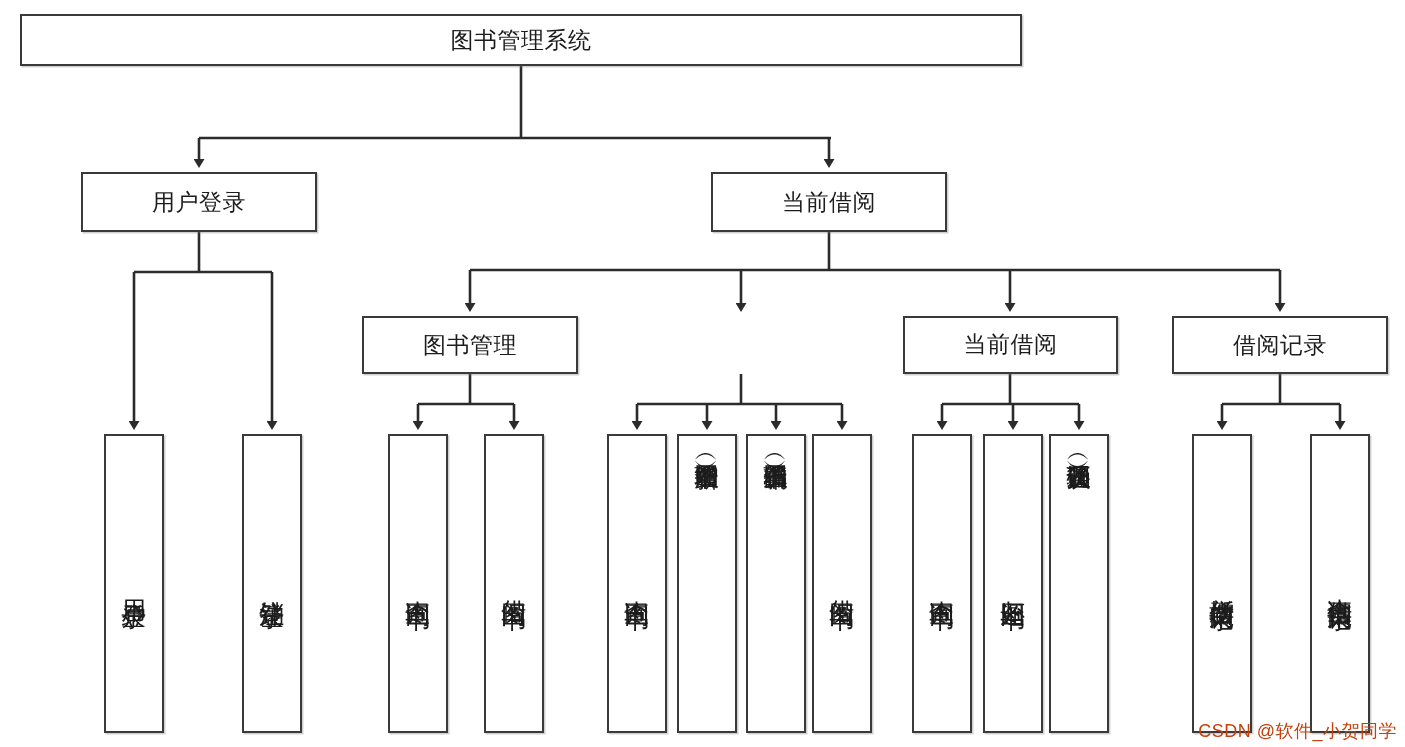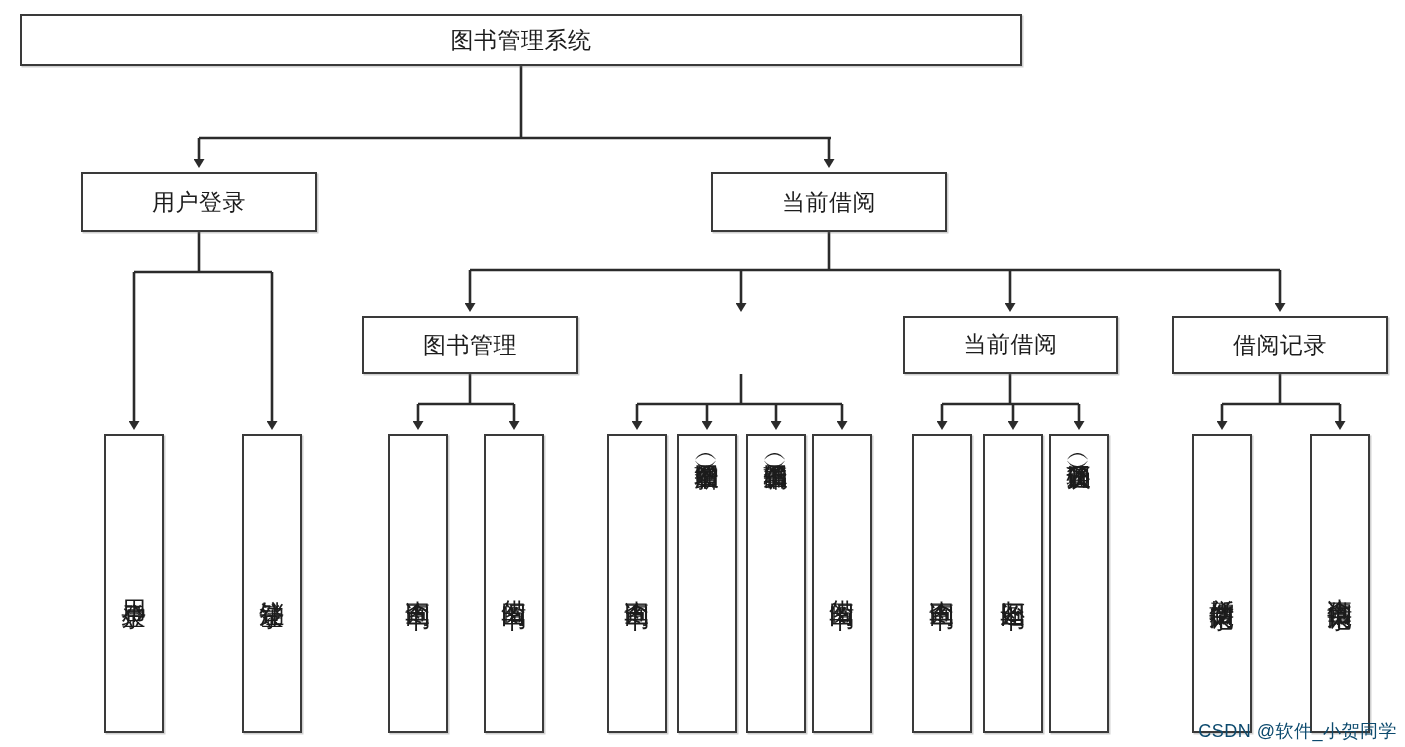--- a/index.html
+++ b/index.html
@@ -49,21 +49,21 @@
   }
   .node-box.vertical.centered{
     align-items:center;
     padding-top:0;
   }
   .watermark{
     position:absolute;
     right:8px;
     bottom:4px;
     font-size:18px;
-    color:#0c4a6e;
+    color:#c2410c;
     letter-spacing:0.5px;
     white-space:nowrap;
     user-select:none;
   }
 </style>
 </head>
 <body>
 
 <div id="diagram-root">
 

